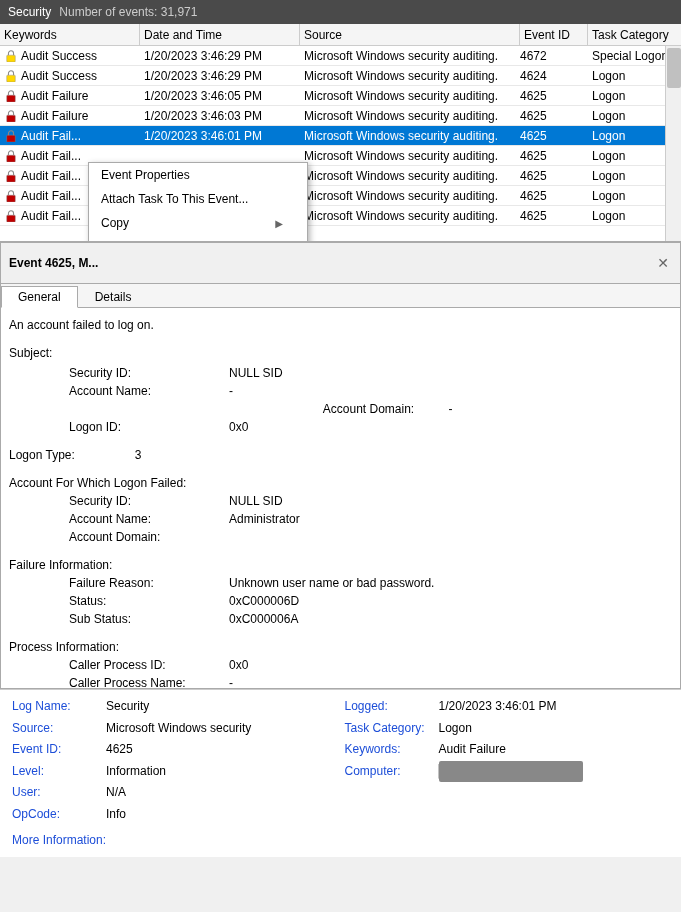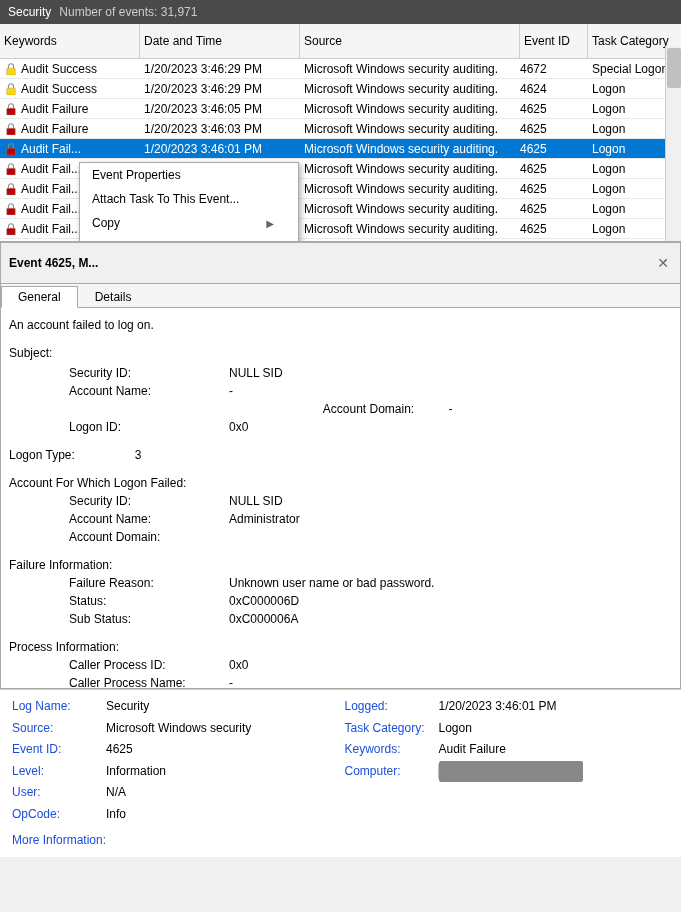--- a/index.html
+++ b/index.html
@@ -37,21 +37,21 @@
       position: relative;
       height: 218px;
       overflow: hidden;
     }
 
     
     .table-header {
       display: flex;
       background: #f5f5f5;
       border-bottom: 1px solid #ccc;
-      height: 35px;
+      height: 22px;
       align-items: center;
     }
     .col-keywords { width: 140px; min-width: 140px; padding-left: 20px; }
     .col-date { width: 160px; min-width: 160px; }
     .col-source { width: 220px; min-width: 220px; }
     .col-eventid { width: 68px; min-width: 68px; text-align: right; padding-right: 10px; }
     .col-task { width: 90px; min-width: 90px; padding-left: 4px; }
 
     .th {
       font-size: 12px;
@@ -125,21 +125,21 @@
       width: 14px;
       height: 40px;
       background: #c0c0c0;
       margin: 2px auto;
       border-radius: 2px;
     }
 
     
     .context-menu {
       position: absolute;
-      left: 79px;
+      left: 88px;
       top: 138px;
       background: white;
       border: 1px solid #aaa;
       box-shadow: 2px 2px 6px rgba(0,0,0,0.3);
       z-index: 100;
       width: 220px;
     }
     .context-menu-item {
       padding: 5px 24px 5px 12px;
       cursor: pointer;

